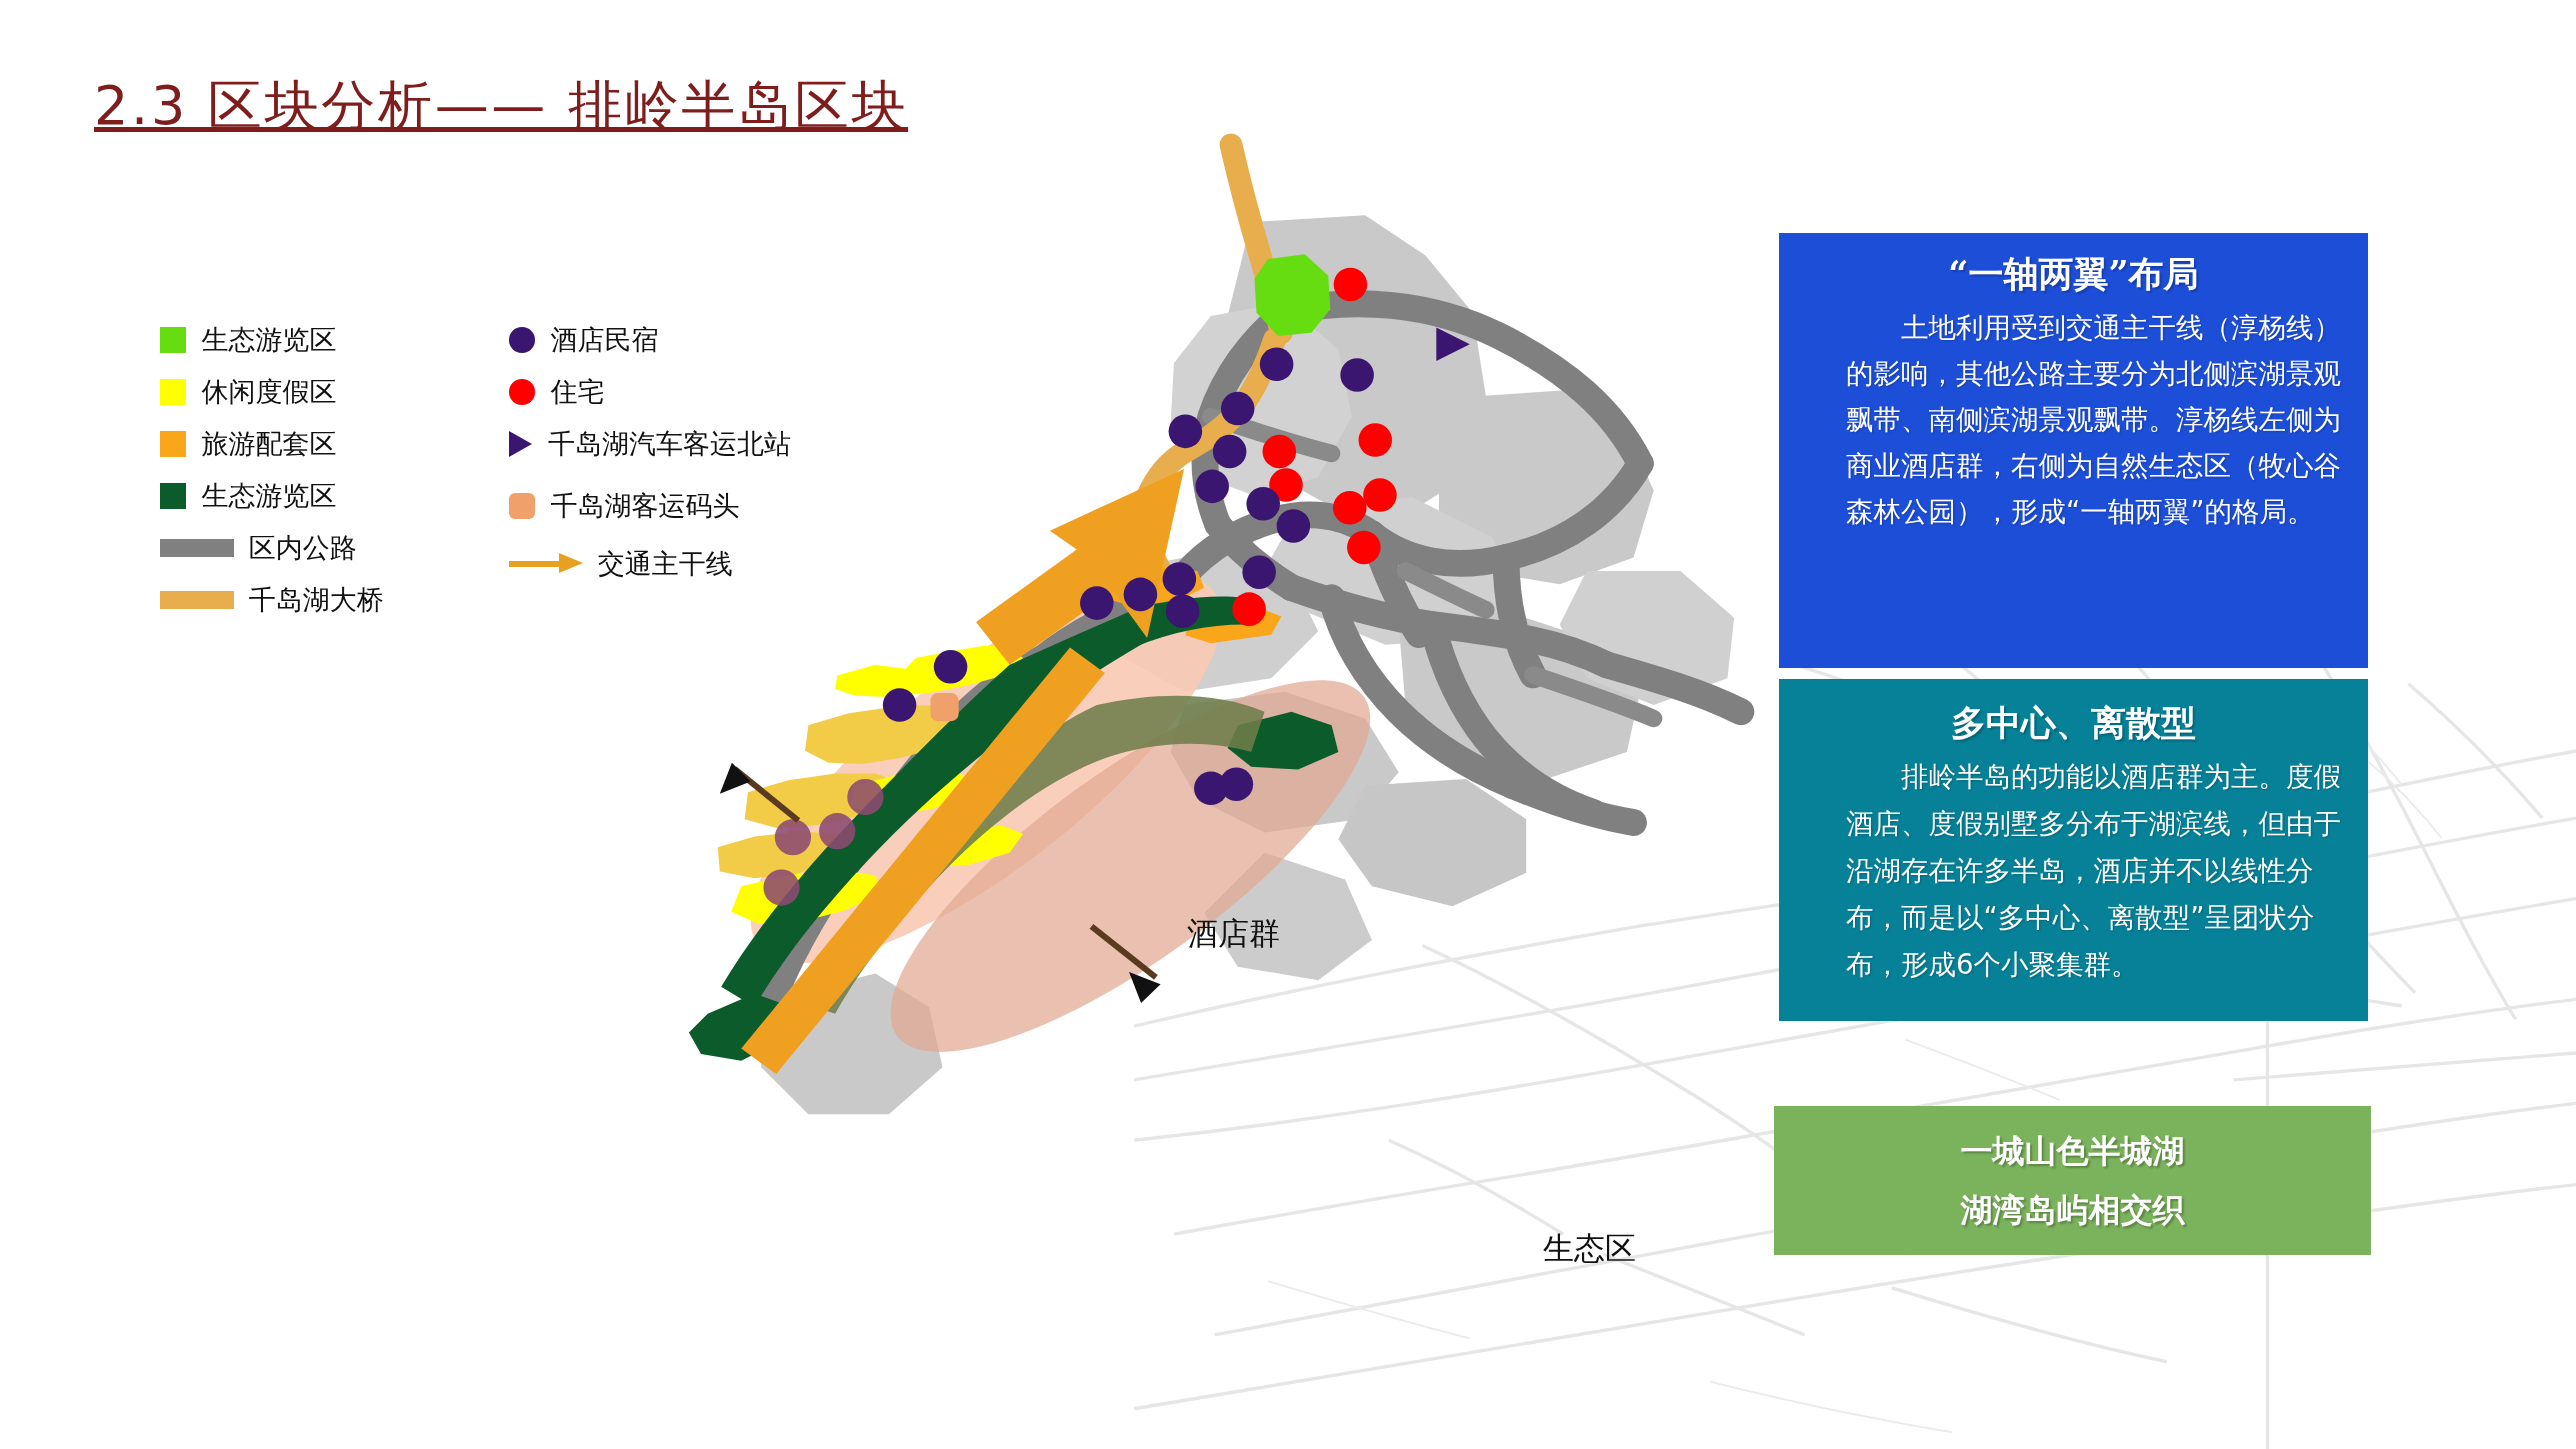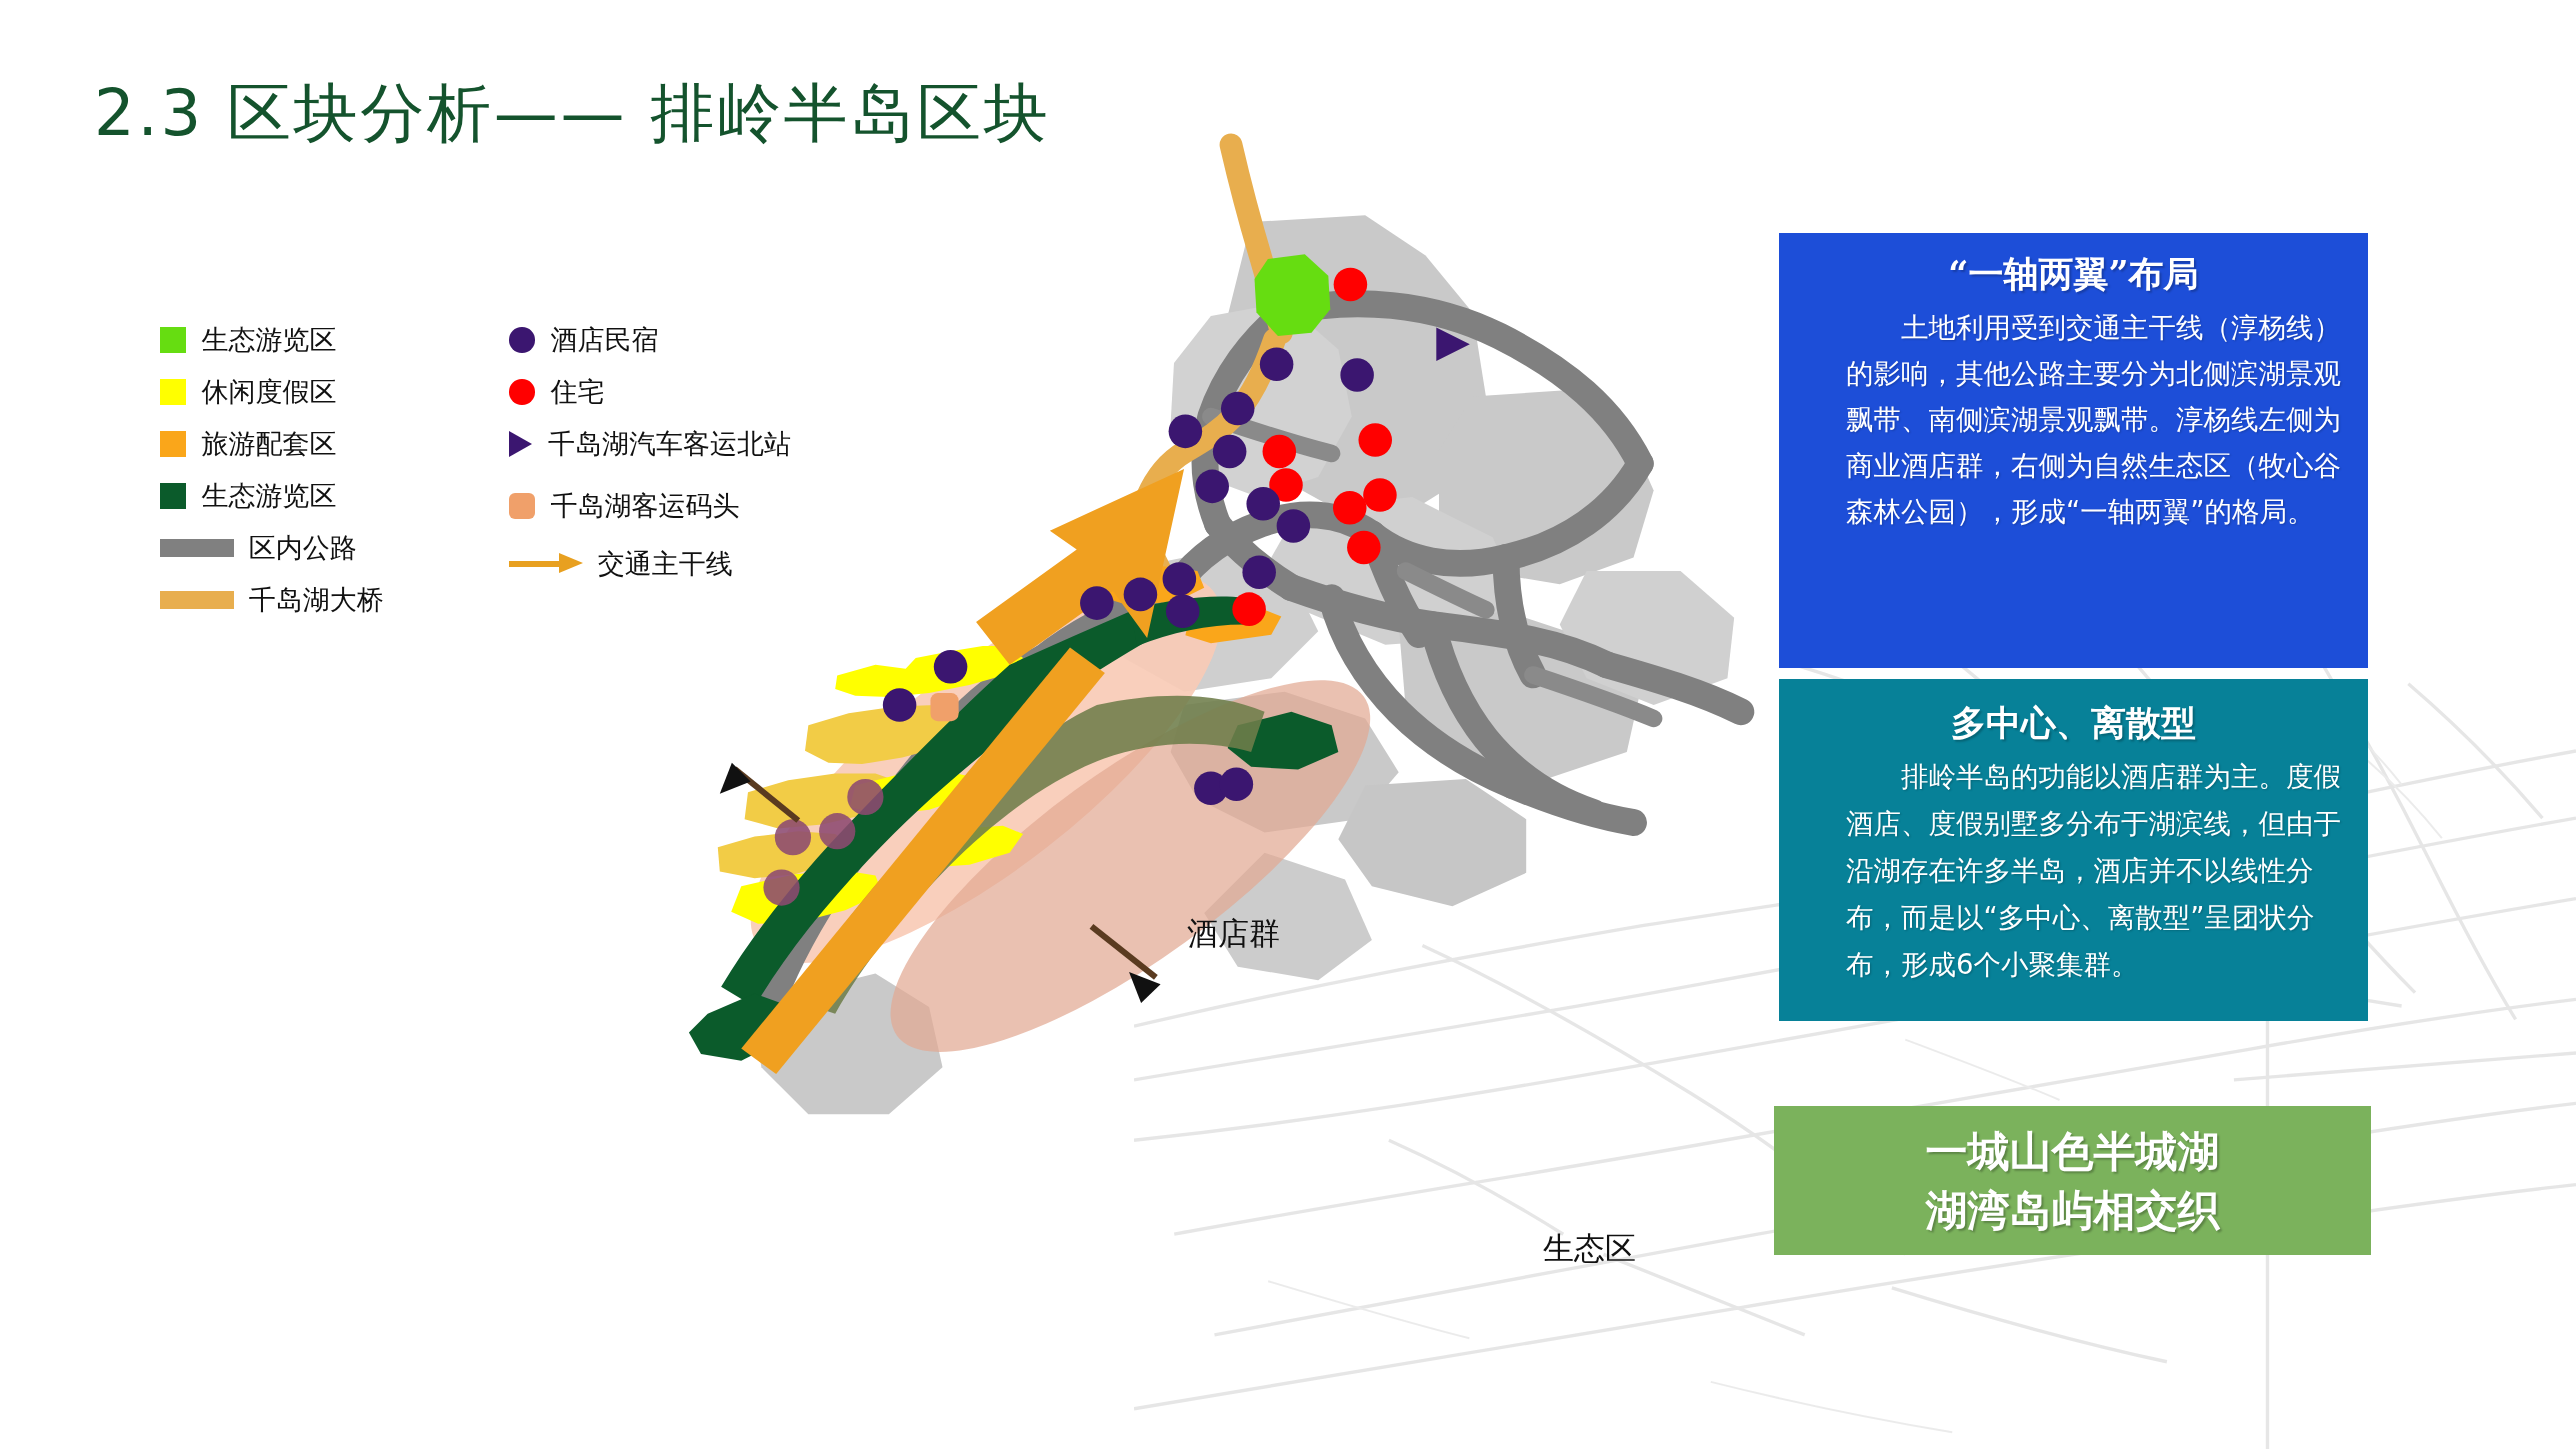--- a/index.html
+++ b/index.html
@@ -10,23 +10,23 @@
     font-family:"Liberation Sans","DejaVu Sans",sans-serif;
     overflow:hidden;position:relative;
   }
   .slide{position:absolute;inset:0;background:#fff;overflow:hidden;}
 
   
   .bg-sketch{position:absolute;right:0;bottom:0;width:1442px;height:839px;
              opacity:.55;pointer-events:none;}
 
   
-  .title{position:absolute;left:94px;top:70px;font-size:64px;color:#14532d;
+  .title{position:absolute;left:94px;top:70px;font-size:54px;color:#7f1d1d;
          font-family:"DejaVu Sans","Liberation Sans",sans-serif;font-weight:400;
-         letter-spacing:2.7px;white-space:nowrap;}
+         letter-spacing:2.7px;white-space:nowrap;text-decoration:underline;}
 
   
   .legend{position:absolute;left:160px;top:321px;width:711px;}
   .legend-col{position:absolute;top:0;}
   .legend-col.left{left:0;}
   .legend-col.right{left:349px;}
   .leg-row{display:flex;align-items:center;height:38px;margin-bottom:14px;}
   .leg-row.tight{margin-bottom:24px;}
   .swatch{flex:0 0 auto;margin-right:16px;}
   .sw-square{width:25.5px;height:25.5px;}
@@ -64,21 +64,21 @@
   #panel-axis{left:1779px;top:233px;width:589px;height:435px;padding:14.8px 23px 0 23px;}
   #panel-axis .p-title{font-size:35px;line-height:52px;margin-bottom:4px;}
   #panel-axis .p-body{font-size:27.5px;line-height:46px;text-indent:55px;}
 
   #panel-multi{left:1779px;top:679px;width:589px;height:342px;padding:16px 23px 0 23px;}
   #panel-multi .p-title{font-size:35px;line-height:55px;margin-bottom:2.7px;}
   #panel-multi .p-body{font-size:27.5px;line-height:47px;text-indent:55px;}
 
   #panel-slogan{left:1774px;top:1106px;width:597px;height:149px;
                 display:flex;flex-direction:column;justify-content:center;align-items:center;}
-  #panel-slogan .s-line{font-size:42px;line-height:59px;color:#fff;font-weight:bold;
+  #panel-slogan .s-line{font-size:32px;line-height:59px;color:#fff;font-weight:bold;
         font-family:"DejaVu Serif","Liberation Serif",serif;
         text-shadow:2px 2px 2px rgba(0,0,0,.25);}
 </style>
 </head>
 <body>
 
 <div class="slide">
 
   <svg class="bg-sketch" viewBox="0 0 2150 1250" preserveAspectRatio="none">
     <g fill="none" stroke="#D2D2D2" stroke-width="5">

